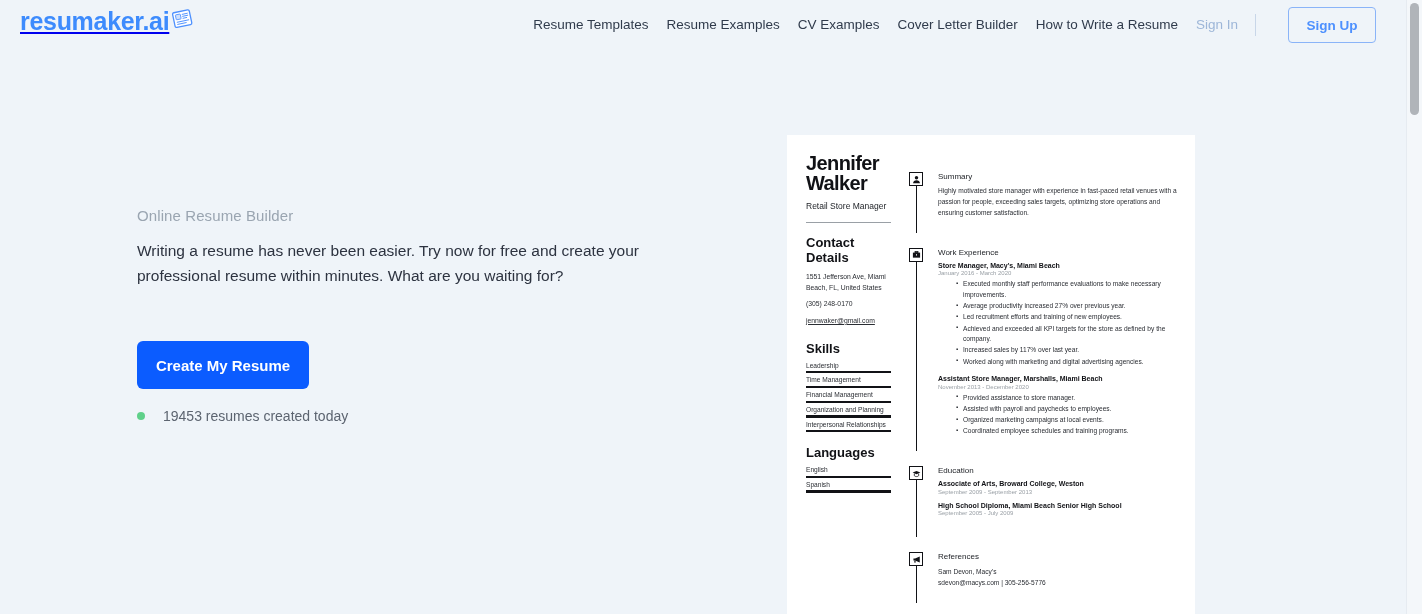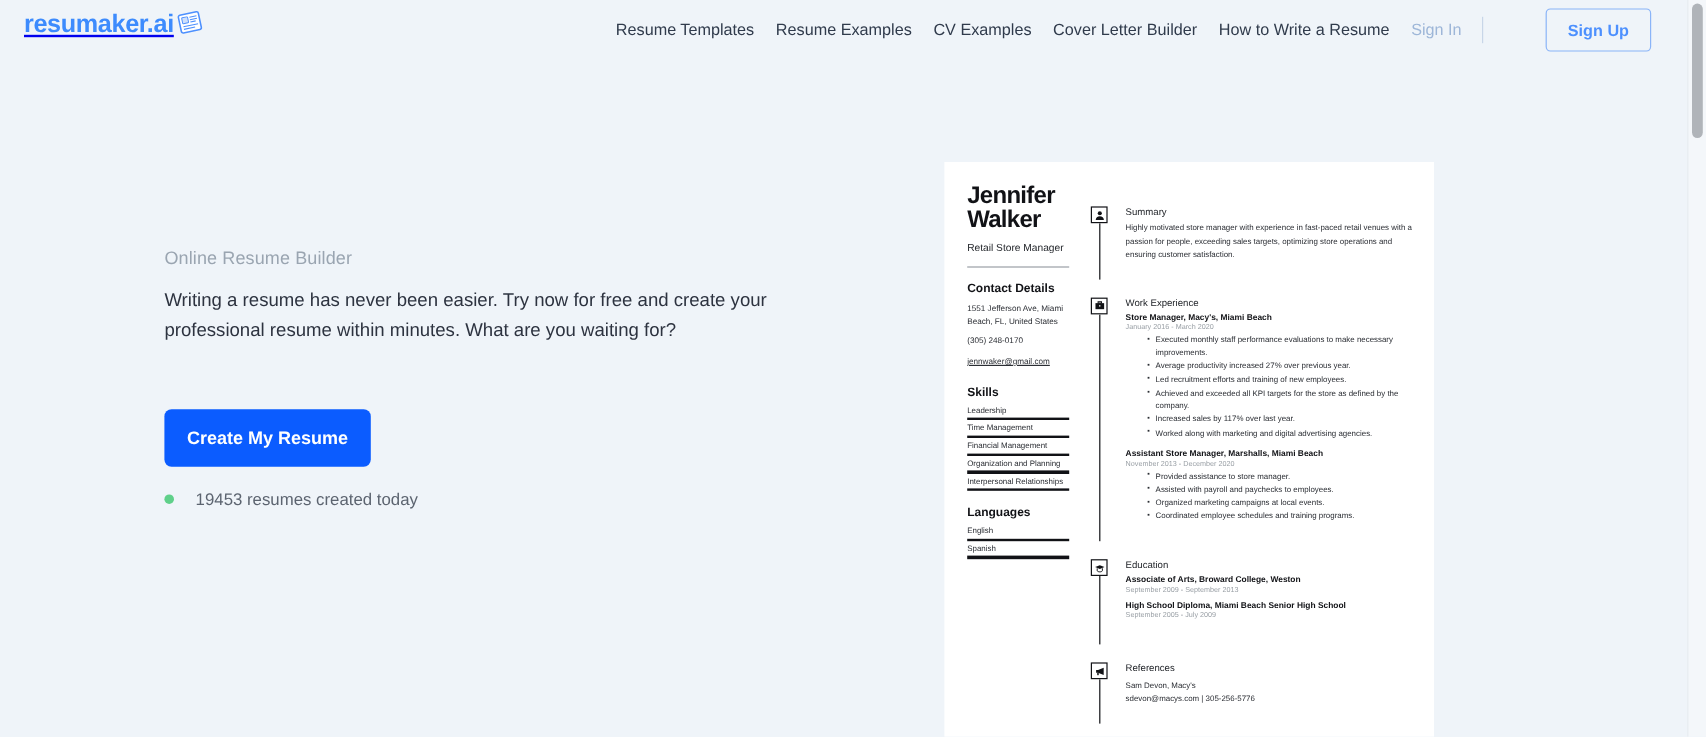--- a/index.html
+++ b/index.html
@@ -13,28 +13,28 @@
 
   
   .site-header {
     position: absolute; top: 0; left: 0;
     width: 1406px; height: 50px;
     display: flex; align-items: center;
     background: #eff4f9;
   }
   .brand { position: absolute; left: 20px; top: 8px; display: flex; align-items: flex-start; }
   .brand-text {
-    font-size: 21px; font-weight: bold; color: #3d8bfd;
+    font-size: 25px; font-weight: bold; color: #3d8bfd;
     letter-spacing: -0.3px; line-height: 26px;
   }
   .brand-mark {
     width: 26px; height: 24px; margin-left: 1px; position: relative; top: 0px;
   }
 
-  .nav { position: absolute; right: 162px; top: 0; height: 50px;
+  .nav { position: absolute; right: 142px; top: 0; height: 50px;
          display: flex; align-items: center; gap: 0px; }
   .nav a {
     font-size: 13.5px; color: #303b4c; text-decoration: none;
     padding: 0 9px; white-space: nowrap; line-height: 50px;
   }
   .nav a.muted { color: #9db6d8; }
   .nav-divider {
     width: 1px; height: 22px; background: #c8d6e8; margin: 0 8px;
   }
   .signup-btn {
@@ -78,21 +78,21 @@
   .resume-inner { display: flex; padding: 18px 0 0 0; height: 100%; }
 
   
   .r-left { width: 110px; padding-left: 19px; padding-right: 6px; }
   .r-name {
     font-size: 20px; font-weight: bold; color: #111216;
     line-height: 1.02; letter-spacing: -0.6px;
   }
   .r-title { font-size: 8.5px; color: #23262b; margin-top: 7px; }
   .r-rule { height: 1px; background: #9aa0a6; margin: 11px 0 10px 0; }
-  .r-h { font-size: 10px; font-weight: bold; color: #111216; margin-bottom: 6px; margin-top: 12px; }
+  .r-h { font-size: 13px; font-weight: bold; color: #111216; margin-bottom: 6px; margin-top: 12px; }
   .r-contact-line { font-size: 6.8px; color: #2a2d33; line-height: 1.62; }
   .r-contact-line.gap { margin-top: 5px; }
   .r-email { font-size: 6.8px; color: #2a2d33; text-decoration: underline; margin-top: 5px; display: inline-block; }
   .skills-block { margin-top: 14px; }
   .skill-row { margin-bottom: 3px; }
   .skill-name { font-size: 6.6px; color: #2a2d33; display: block; margin-bottom: 2.5px; }
   .skill-bar { height: 2.2px; background: #111216; width: 100%; }
   .lang-block { margin-top: 13px; }
 
   

